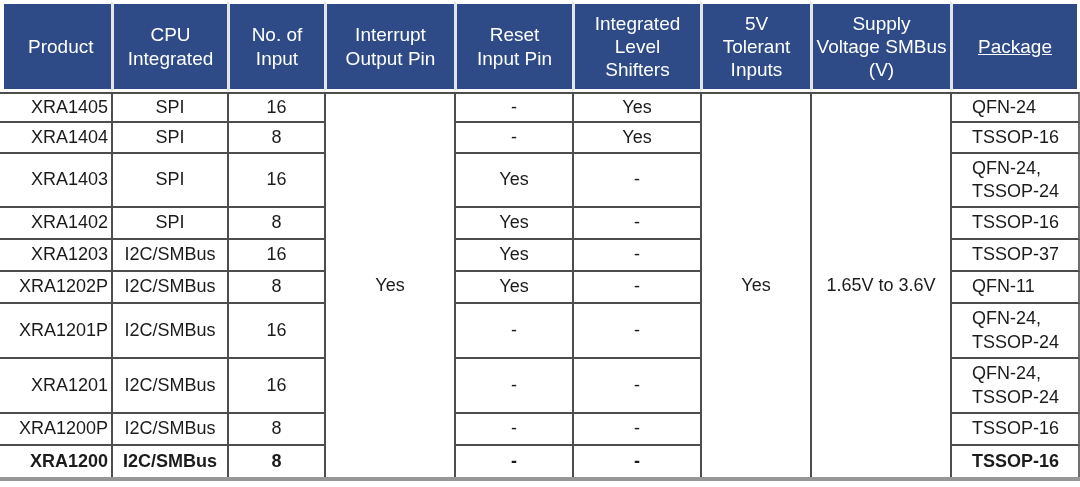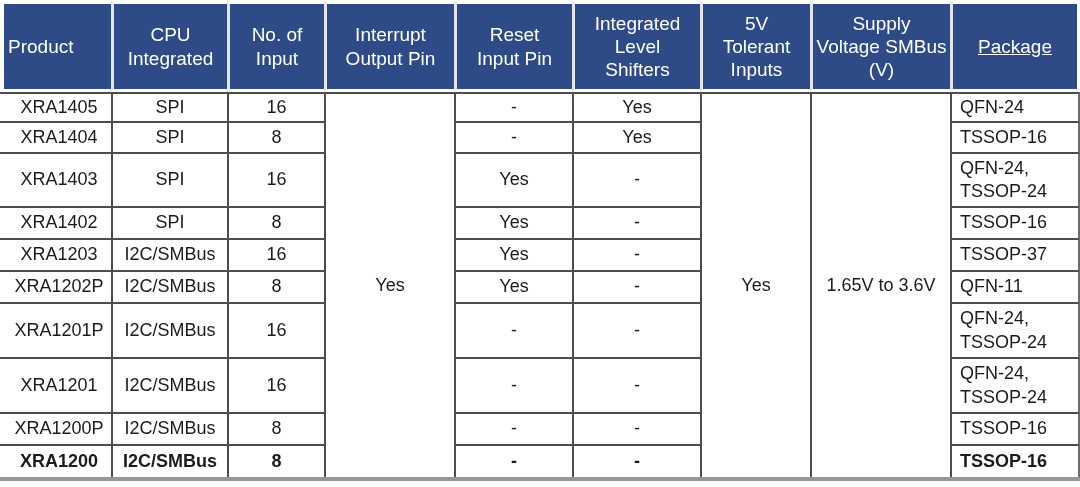--- a/index.html
+++ b/index.html
@@ -6,28 +6,28 @@
   body{font-family:"Liberation Sans","DejaVu Sans",sans-serif;}
   .wrap{width:1080px;height:487px;overflow:hidden;background:#fff;}
   table{border-collapse:separate;border-spacing:0;table-layout:fixed;width:1080px;
         border-bottom:4px solid #979797;}
   col.c1{width:111px}col.c2{width:116px}col.c3{width:97px}col.c4{width:130px}
   col.c5{width:118px}col.c6{width:128px}col.c7{width:110px}col.c8{width:140px}col.c9{width:130px}
 
   th{background:#2E4B87;color:#ffffff;font-size:19px;font-weight:400;line-height:1.22;
      text-align:center;vertical-align:middle;white-space:pre-line;padding:4px 2px;
      border-left:3px solid #E2E5EA;border-top:4px solid #ffffff;border-bottom:3px solid #ffffff;}
-  th:first-child{text-align:left;padding-left:4px;border-left:4px solid #ffffff;}
+  th:first-child{text-align:left;padding-left:24px;border-left:4px solid #ffffff;}
   th:last-child{border-right:3px solid #ffffff;text-decoration:underline;}
   thead tr{height:92px;}
 
   td{color:#1b1b1b;font-size:18px;line-height:1.3;text-align:center;vertical-align:middle;
      padding:1px 3px;border-left:2px solid #4d4d4d;border-bottom:2px solid #4d4d4d;background:#fff;}
-  td.first-col{border-left:none;text-align:center;padding-left:10px;}
-  td.pkg{text-align:left;padding-left:8px;border-right:2px solid #6e6e6e;}
+  td.first-col{border-left:none;text-align:right;padding-left:10px;}
+  td.pkg{text-align:left;padding-left:20px;border-right:2px solid #6e6e6e;}
   tr.top td{border-top:2px solid #4d4d4d;}
   td.vmerge{border-bottom:none;}
   tr.last td{border-bottom:none;font-weight:bold;}
 
   tr.r0{height:31px}tr.r1{height:31px}tr.r2{height:54px}tr.r3{height:32px}tr.r4{height:32px}
   tr.r5{height:32px}tr.r6{height:55px}tr.r7{height:55px}tr.r8{height:32px}tr.r9{height:31px}
 </style>
 </head>
 <body>
 

